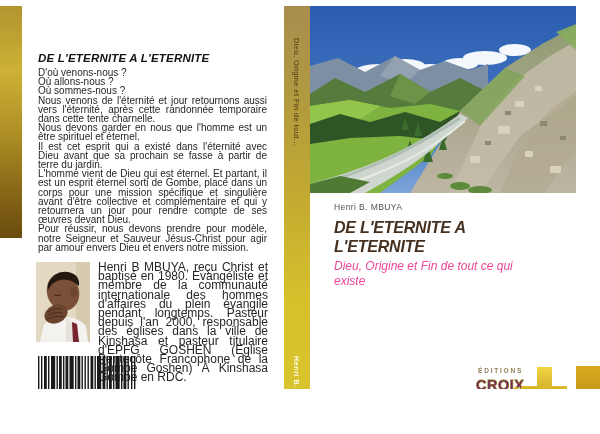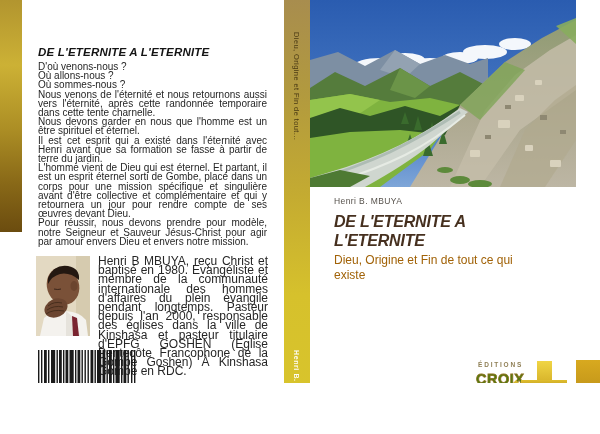--- a/index.html
+++ b/index.html
@@ -1,18 +1,18 @@
 <!DOCTYPE html>
 <html><head>
 <meta charset="utf-8">
 <style>
   * { margin:0; padding:0; box-sizing:border-box; }
   html,body { background:#ffffff; }
   body { font-family:"Liberation Sans", sans-serif; }
-  #canvas { position:relative; width:600px; height:383px; background:#ffffff; overflow:hidden; }
+  #canvas { position:relative; width:600px; height:383px; background:#ffffff; overflow:hidden;margin-top:6px; }
 
   
   .left-band { position:absolute; left:0; top:0; width:22px; height:232px;
     background:linear-gradient(180deg,#b2952f 0%,#ccb135 28%,#ad8f25 55%,#8a6a18 78%,#6b4c0f 100%); }
   .right-band { position:absolute; left:576px; top:360px; width:24px; height:74px;
     background:linear-gradient(180deg,#d8a91f 0%,#c3961a 40%,#8a6312 80%,#6b4a0e 100%); }
 
   
   .back-title { position:absolute; left:38px; top:46px; width:240px;
     font-size:11.5px; font-weight:bold; font-style:italic; color:#141414; letter-spacing:0.2px; }
@@ -38,27 +38,27 @@
 
   
   .cover-photo { position:absolute; left:310px; top:0; width:266px; height:187px; }
   .cover-photo svg { display:block; }
   .front-author { position:absolute; left:334px; top:196px; font-size:8.5px;
     color:#55504a; letter-spacing:0.4px; }
   .front-title { position:absolute; left:334px; top:212px; width:180px;
     font-size:16px; line-height:19px; font-weight:bold; font-style:italic;
     color:#46301f; letter-spacing:-0.2px; }
   .front-subtitle { position:absolute; left:334px; top:253px; width:205px;
-    font-size:12px; line-height:14.5px; color:#a16207; }
+    font-size:12px; line-height:14.5px; font-style:italic; color:#ec4899; }
 
   
   .pub-editions { position:absolute; left:478px; top:361px; font-size:6.5px;
     font-weight:bold; letter-spacing:1.8px; color:#8f7f55; }
   .pub-croix { position:absolute; left:476px; top:371px; font-size:14.5px;
-    font-weight:800; letter-spacing:0.5px; color:#4d7c0f;
+    font-weight:800; letter-spacing:0.5px; color:#701a75;
     -webkit-text-stroke:0.8px #8d6f1c; }
   .pub-dusalut { position:absolute; left:476px; top:388px; font-size:12.5px;
     font-weight:800; letter-spacing:0.4px; color:#c7a62e;
     -webkit-text-stroke:0.8px #8d6f1c; }
   .cross { position:absolute; left:521px; top:361px; width:46px; height:51px; }
   .cross .v { position:absolute; left:16px; top:0; width:15px; height:51px;
     background:linear-gradient(180deg,#f0d545 0%,#cfa922 55%,#7a5510 100%); }
   .cross .h { position:absolute; left:0; top:19px; width:46px; height:15px;
     background:linear-gradient(180deg,#dfbe2e 0%,#b58d1c 70%,#8a6412 100%); }
   .cross .diamond { position:absolute; left:-10px; top:20.5px; width:10px; height:10px;
@@ -71,23 +71,23 @@
 
   <div class="left-band"></div>
   <div class="right-band"></div>
 
   <div class="back-title">DE L'ETERNITE A L'ETERNITE</div>
 
   <div class="back-body">
     <div>D'où venons-nous ?</div>
     <div>Où allons-nous ?</div>
     <div>Où sommes-nous ?</div>
-    <div>Nous venons de l'éternité et nous retournons aussi vers l'éternité, après cette randonnée temporaire dans cette tente charnelle.</div>
+    <div>Nous venons de l'éternité et jour retournons aussi vers l'éternité, après cette randonnée temporaire dans cette tente charnelle.</div>
     <div>Nous devons garder en nous que l'homme est un être spirituel et éternel.</div>
-    <div>Il est cet esprit qui a existé dans l'éternité avec Henri avant que sa formation se fasse à partir de terre du jardin.</div>
+    <div>Il est cet esprit qui a existé dans l'éternité avec Dieu avant que sa prochain se fasse à partir de terre du jardin.</div>
     <div>L'homme vient de Dieu qui est éternel. Et partant, il est un esprit éternel sorti de Gombe, placé dans un corps pour une mission spécifique et singulière avant d'être collective et complémentaire et qui y retournera un jour pour rendre compte de ses œuvres devant Dieu.</div>
     <div>Pour réussir, nous devons prendre pour modèle, notre Seigneur et Sauveur Jésus-Christ pour agir par amour envers Dieu et envers notre mission.</div>
   </div>
 
   <div class="portrait">
     <svg width="54" height="80" viewBox="0 0 54 80">
       <rect width="54" height="80" fill="#e3d9c2"></rect>
       <rect x="40" width="14" height="80" fill="#d6cbaf"></rect>
       <path d="M4,80 L8,62 Q16,54 30,55 Q44,56 50,64 L52,80 Z" fill="#f4f2ee"></path>
       <path d="M30,55 L38,62 L44,80 L30,80 Z" fill="#e6e3dc"></path>

